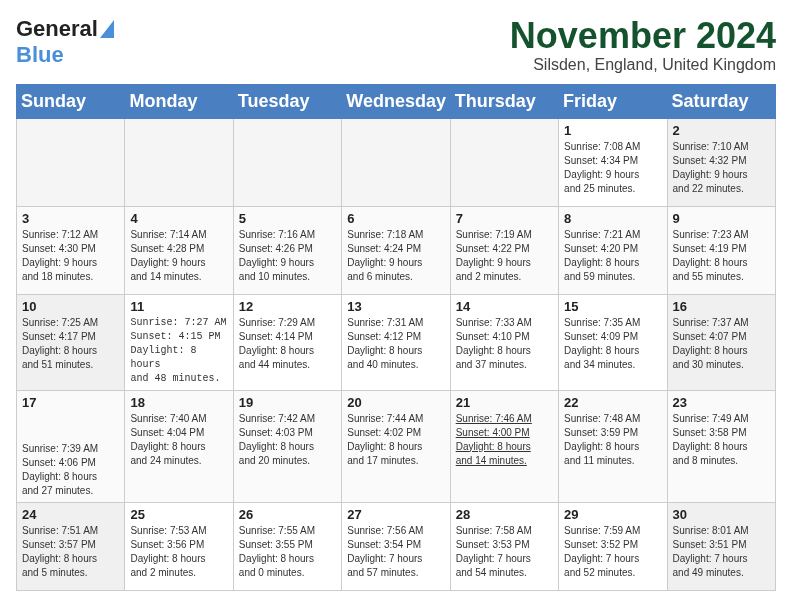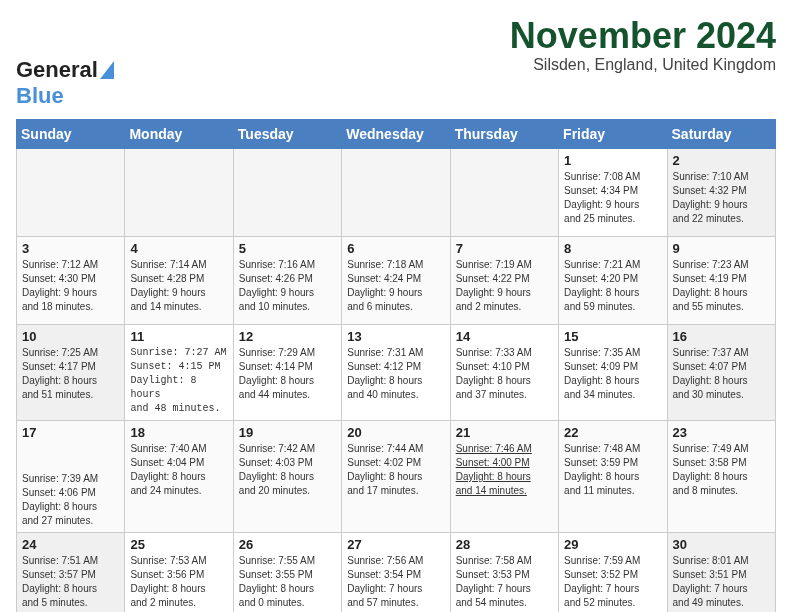--- a/index.html
+++ b/index.html
@@ -13,21 +13,20 @@
     .header-area {
       display: flex;
       justify-content: space-between;
       align-items: flex-start;
       margin-bottom: 10px;
     }
     .logo {
       display: flex;
       flex-direction: column;
       align-items: flex-start;
-      margin-top: 41px;
     }
     .logo-triangle {
       width: 0;
       height: 0;
       border-left: 14px solid transparent;
       border-bottom: 18px solid #4a90d9;
       display: inline-block;
       margin-left: 2px;
       vertical-align: middle;
     }
@@ -50,21 +49,21 @@
       color: #444;
     }
     table {
       width: 100%;
       border-collapse: collapse;
       table-layout: fixed;
     }
     th {
       background-color: #4a7fc1;
       color: white;
-      font-size: 14px;
+      font-size: 18px;
       font-weight: bold;
       padding: 6px 4px;
       text-align: left;
       border: 1px solid #4a7fc1;
     }
     td {
       border: 1px solid #ccc;
       vertical-align: top;
       padding: 4px 5px;
       font-size: 10.5px;

